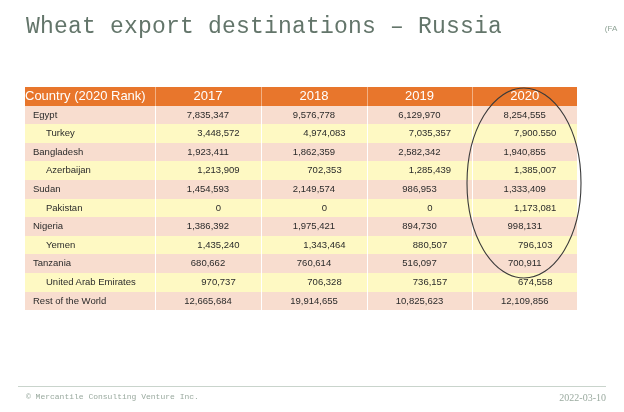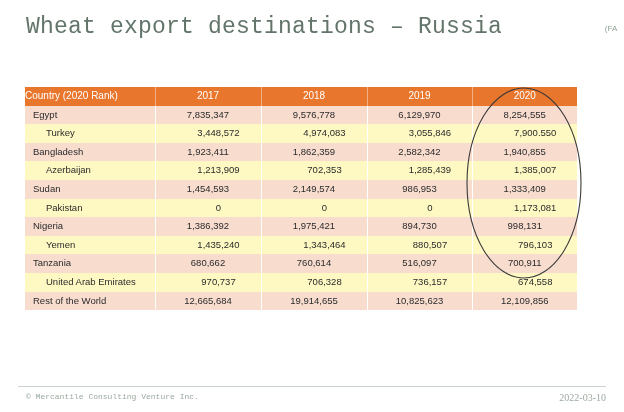--- a/index.html
+++ b/index.html
@@ -82,21 +82,21 @@
     vertical-align: middle;
     font-weight: 400;
     overflow: hidden;
     white-space: nowrap;
   }
 
   thead th {
     background: #e8762c;
     color: #ffffff;
     font-weight: 700;
-    font-size: 10px;
+    font-size: 13px;
     border-right: 1px solid #f2b084;
     height: 19px;
     line-height: 19px;
   }
   thead th:last-child { border-right: none; }
 
   th.col-country { text-align: left;  padding-left: 8px; }
   th.col-year    { text-align: center; margin-top: 37px; }
 
   tbody td.country {
@@ -193,21 +193,21 @@
             <td class="country">Egypt</td>
             <td class="value">7,835,347</td>
             <td class="value">9,576,778</td>
             <td class="value">6,129,970</td>
             <td class="value">8,254,555</td>
           </tr>
           <tr class="even">
             <td class="country">Turkey</td>
             <td class="value">3,448,572</td>
             <td class="value">4,974,083</td>
-            <td class="value">3,055,846</td>
+            <td class="value">7,035,357</td>
             <td class="value">7,900.550</td>
           </tr>
           <tr class="odd">
             <td class="country">Bangladesh</td>
             <td class="value">1,923,411</td>
             <td class="value">1,862,359</td>
             <td class="value">2,582,342</td>
             <td class="value">1,940,855</td>
           </tr>
           <tr class="even">

